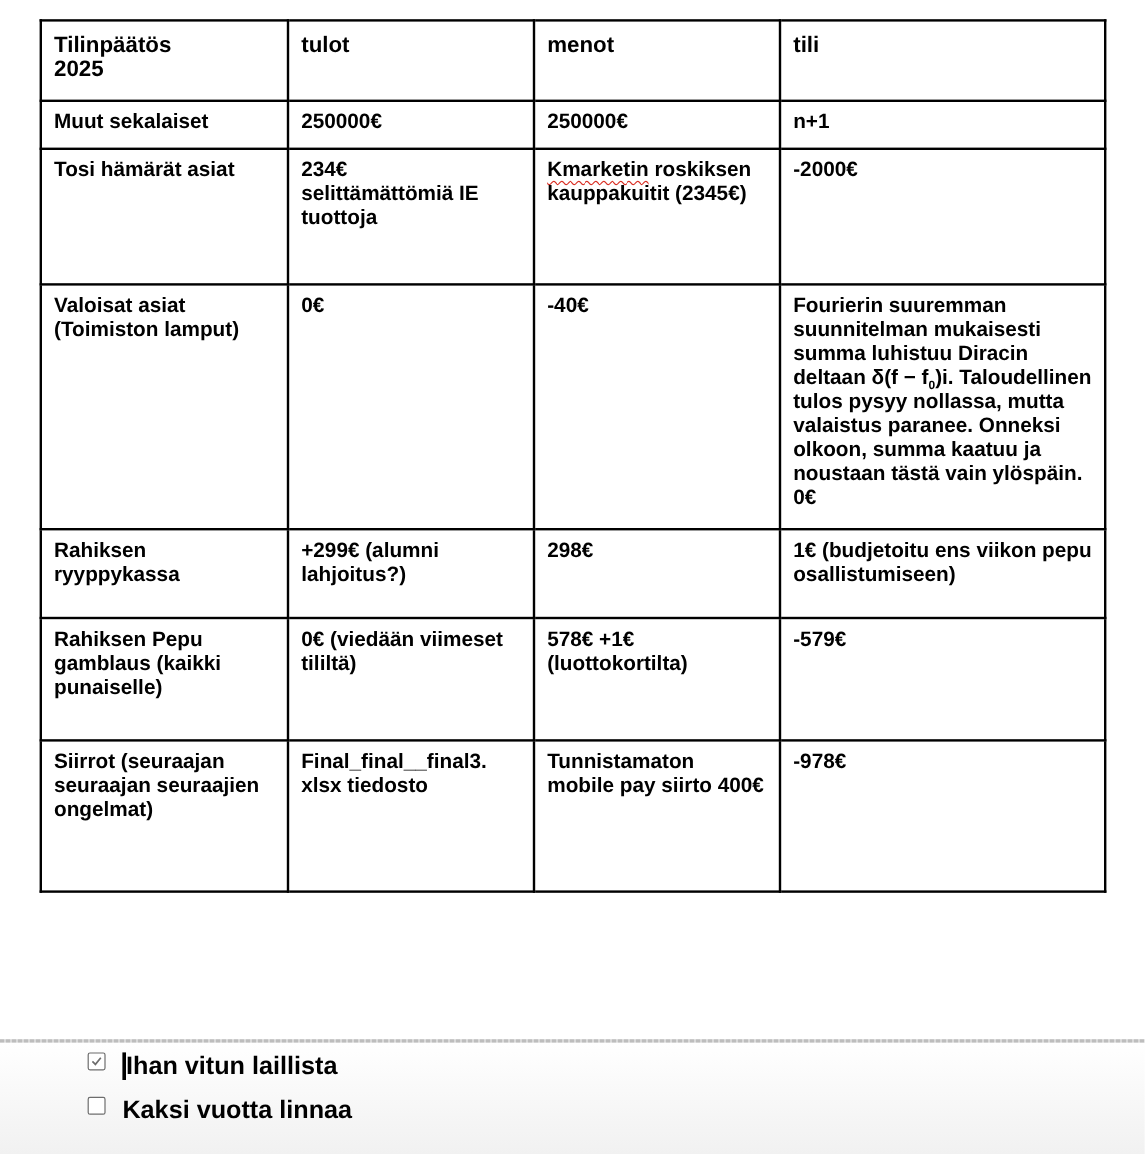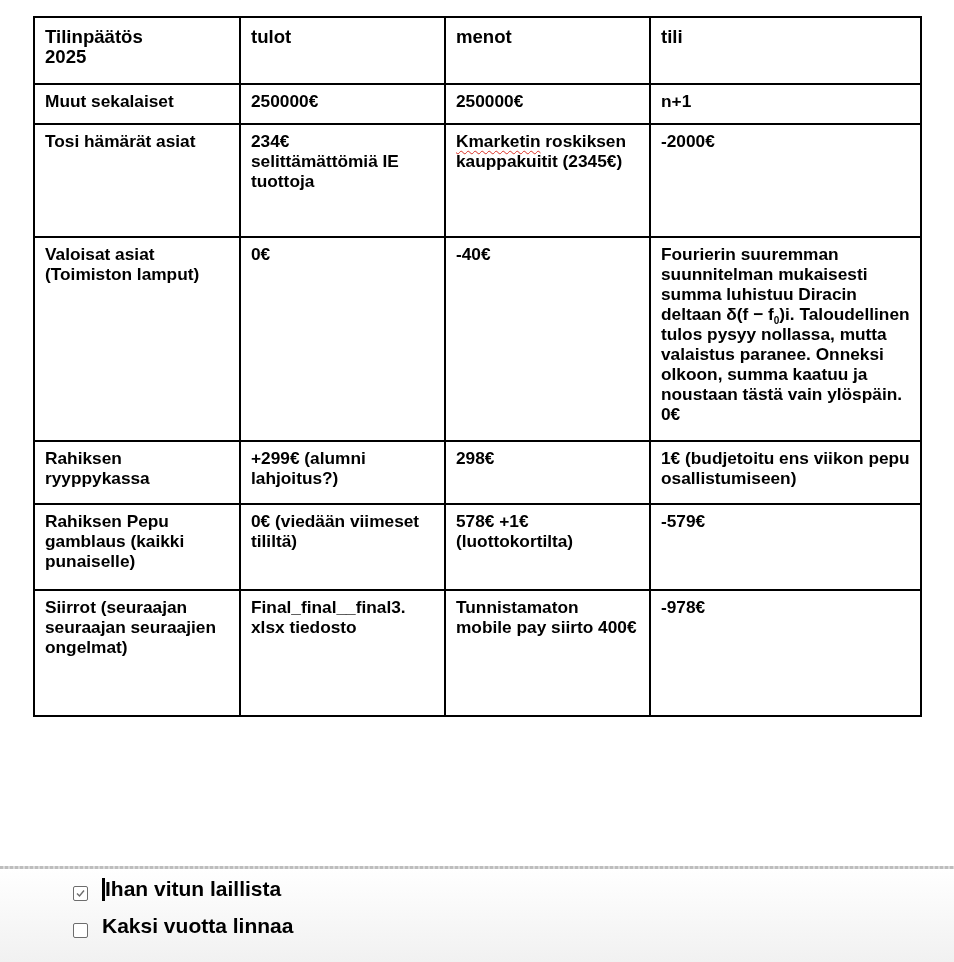--- a/index.html
+++ b/index.html
@@ -47,22 +47,22 @@
       font-weight: bold;
       font-size: 18.6px;
       line-height: 20px;
       padding-top: 9px;
       padding-bottom: 2px;
     }
     tr.header-row { height: 67px; }
     tr.r1 { height: 40px; }
     tr.r2 { height: 113px; }
     tr.r3 { height: 204px; }
-    tr.r4 { height: 63px; }
-    tr.r5 { height: 86px; }
+    tr.r4 { height: 74px; }
+    tr.r5 { height: 102px; }
     tr.r6 { height: 126px; }
     .spell {
       text-decoration: underline wavy #d93025;
       text-decoration-thickness: 1px;
       text-underline-offset: 3px;
       text-align: right;
     }
     sub.tiny { font-size: 10px; line-height: 0; }
     .separator {
       position: absolute;
@@ -77,21 +77,21 @@
       left: 0;
       top: 869px;
       width: 954px;
       height: 93px;
       background: linear-gradient(#ffffff, #f1f1f1);
     }
     .check-item {
       position: absolute;
       left: 73px;
       display: flex;
-      align-items: flex-end;
+      align-items: flex-start;
       font-weight: bold;
       font-size: 21px;
       line-height: 24px;
     }
     .check-item.i1 { top: 877px; }
     .check-item.i2 { top: 914px; }
     .cb {
       width: 15px;
       height: 15px;
       border: 1.5px solid #6d6d6d;

